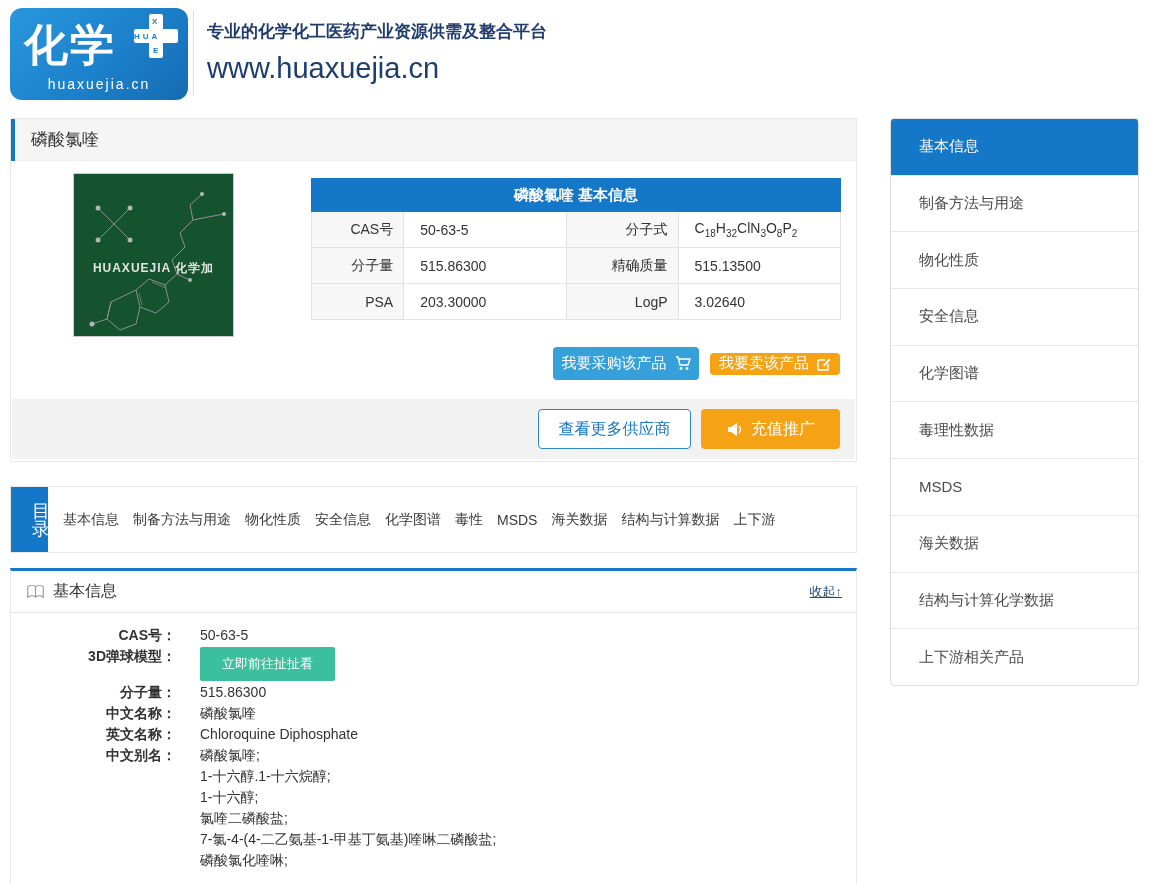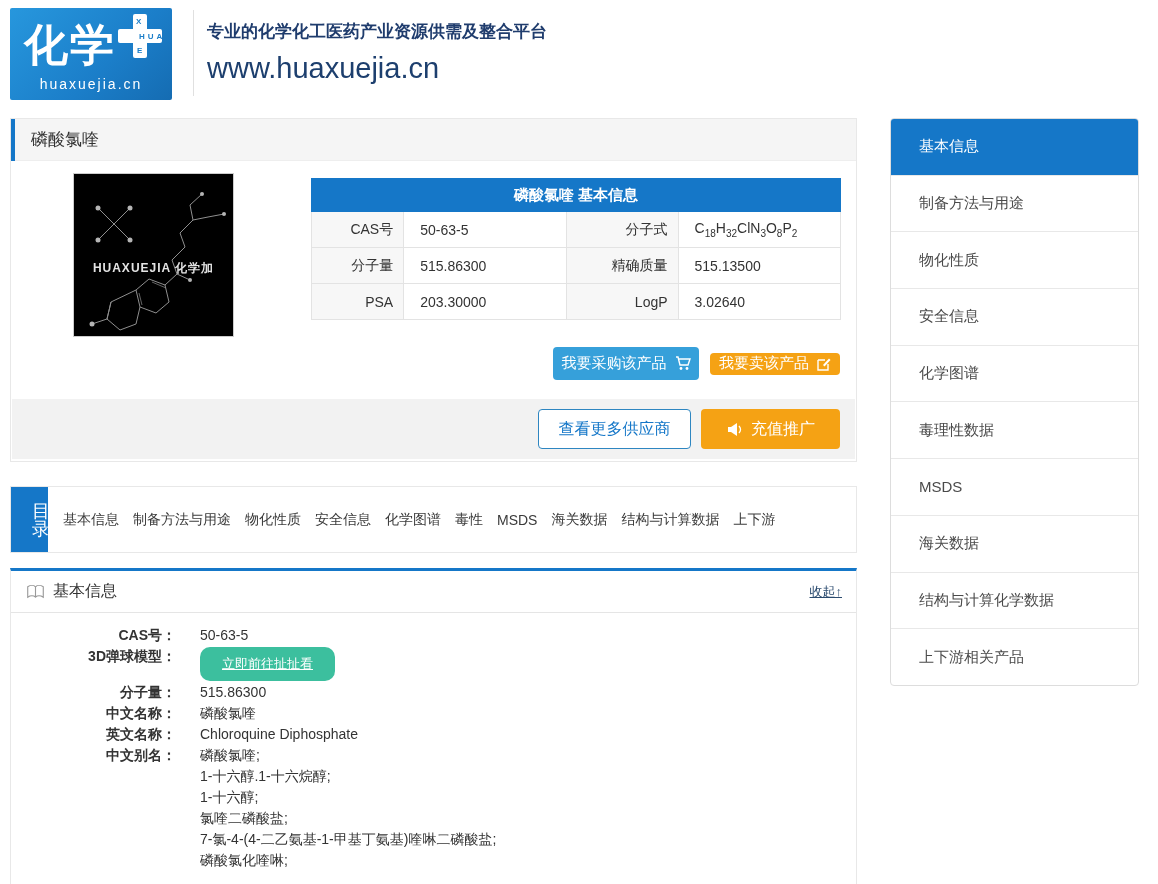--- a/index.html
+++ b/index.html
@@ -1,50 +1,50 @@
 <!DOCTYPE html>
 <html><head>
 <meta charset="utf-8">
 <style>
   * { margin:0; padding:0; box-sizing:border-box; }
   html,body { width:1158px; height:884px; background:#fff; overflow:hidden;
               font-family:"Liberation Sans","DejaVu Sans",sans-serif; color:#333; }
 
   
   .header { position:relative; height:106px; }
-  .logo { position:absolute; left:10px; top:8px; width:162px; height:92px;
+  .logo { position:absolute; left:10px; top:8px; width:178px; height:92px;
           background:linear-gradient(135deg,#2797dd 0%,#1b7ec9 60%,#156cb2 100%);
-          border-radius:2px; overflow:hidden; }
+          border-radius:12px; overflow:hidden; }
   .logo-main { position:absolute; left:14px; top:8px; font-size:44px; font-weight:bold;
                color:#fff; letter-spacing:2px; }
   .logo-domain { position:absolute; left:0; right:0; bottom:8px; text-align:center;
                  color:#fff; font-size:14px; letter-spacing:2px; }
   .logo-cross { position:absolute; right:10px; top:6px; width:44px; height:44px; }
   .logo-cross .bar-v { position:absolute; left:15px; top:0; width:14px; height:44px; background:#fff; border-radius:2px; }
   .logo-cross .bar-h { position:absolute; left:0; top:15px; width:44px; height:14px; background:#fff; border-radius:2px; }
   .logo-cross span { position:absolute; font-size:8px; font-weight:bold; color:#1b7ec9; }
   .logo-cross .ct { left:18px; top:3px; }
-  .logo-cross .cm { left:21px; top:18px; letter-spacing:3px; }
+  .logo-cross .cm { left:0; top:18px; letter-spacing:3px; }
   .logo-cross .cb { left:19px; top:32px; }
   .header-divider { position:absolute; left:193px; top:10px; width:1px; height:86px; background:#e0e0e0; }
   .tagline { position:absolute; left:207px; top:20px; font-size:17px; font-weight:bold; color:#1f3c6d; }
   .site-url { position:absolute; left:207px; top:52px; font-size:29px; color:#1d3f6e; }
 
   
   .card { position:absolute; left:10px; width:847px; background:#fff; border:1px solid #e8e8e8; }
 
   
   .card-product { top:118px; height:344px; }
   .product-titlebar { position:relative; height:42px; background:#f5f5f5;
                       border-bottom:1px solid #eee; line-height:42px; }
   .product-titlebar .accent { position:absolute; left:0; top:0; width:4px; height:42px; background:#1577c8; }
   .product-title { padding-left:20px; font-size:17px; color:#333; }
 
   .structure-box { position:absolute; left:62px; top:54px; width:161px; height:164px;
-                   border:1px solid #ccc; background:#000000; }
+                   border:1px solid #ccc; background:#14532d; }
   .structure-box svg { position:absolute; left:0; top:0; }
   .watermark { position:absolute; left:0; right:0; top:86px; text-align:center;
                font-size:12px; font-weight:bold; color:#e3e3e3; letter-spacing:1px; }
 
   .info-table { position:absolute; left:300px; top:59px; width:530px; border-collapse:collapse; }
   .info-table th { background:#1577c8; color:#fff; font-size:15px; font-weight:bold;
                    height:33px; border:1px solid #1577c8; }
   .info-table td { border:1px solid #e3e3e3; height:36px; font-size:14px; }
   .info-table td.lbl { background:#f7f7f7; text-align:right; padding-right:10px; width:84px; color:#333; }
   .info-table td.lbl2 { width:102px; }
@@ -81,21 +81,21 @@
                   display:flex; align-items:center; }
   .book-icon { margin-left:15px; display:inline-flex; }
   .section-title { margin-left:8px; font-size:16px; color:#333; }
   .collapse-link { position:absolute; right:14px; font-size:13px; color:#2b4b6f;
                    text-decoration:underline; cursor:pointer; }
   .detail-list { padding-top:12px; }
   .detail-row { display:flex; line-height:20px; margin-bottom:1px; font-size:14px; }
   .detail-label { width:165px; text-align:right; font-weight:bold; color:#333; flex:none; }
   .detail-value { padding-left:24px; color:#333; }
   .btn-3d { display:inline-block; background:#3cbf9e; color:#fff; font-size:13px;
-            padding:8px 22px; border-radius:10px; border:none; cursor:pointer; margin-top:1px;text-decoration:underline; }
+            padding:8px 22px; border-radius:2px; border:none; cursor:pointer; margin-top:1px; }
   .alias-lines div { line-height:21px; }
 
   
   .sidebar { position:absolute; left:890px; top:118px; width:249px; height:568px;
              border:1px solid #ddd; border-radius:4px; background:#fff; overflow:hidden; }
   .side-item { height:56.7px; display:flex; align-items:center; padding-left:28px;
                font-size:15px; color:#4a4a4a; border-bottom:1px solid #e8e8e8; cursor:pointer; }
   .side-item:last-child { border-bottom:none; }
   .side-item.active { background:#1577c8; color:#fff; }
 </style>

